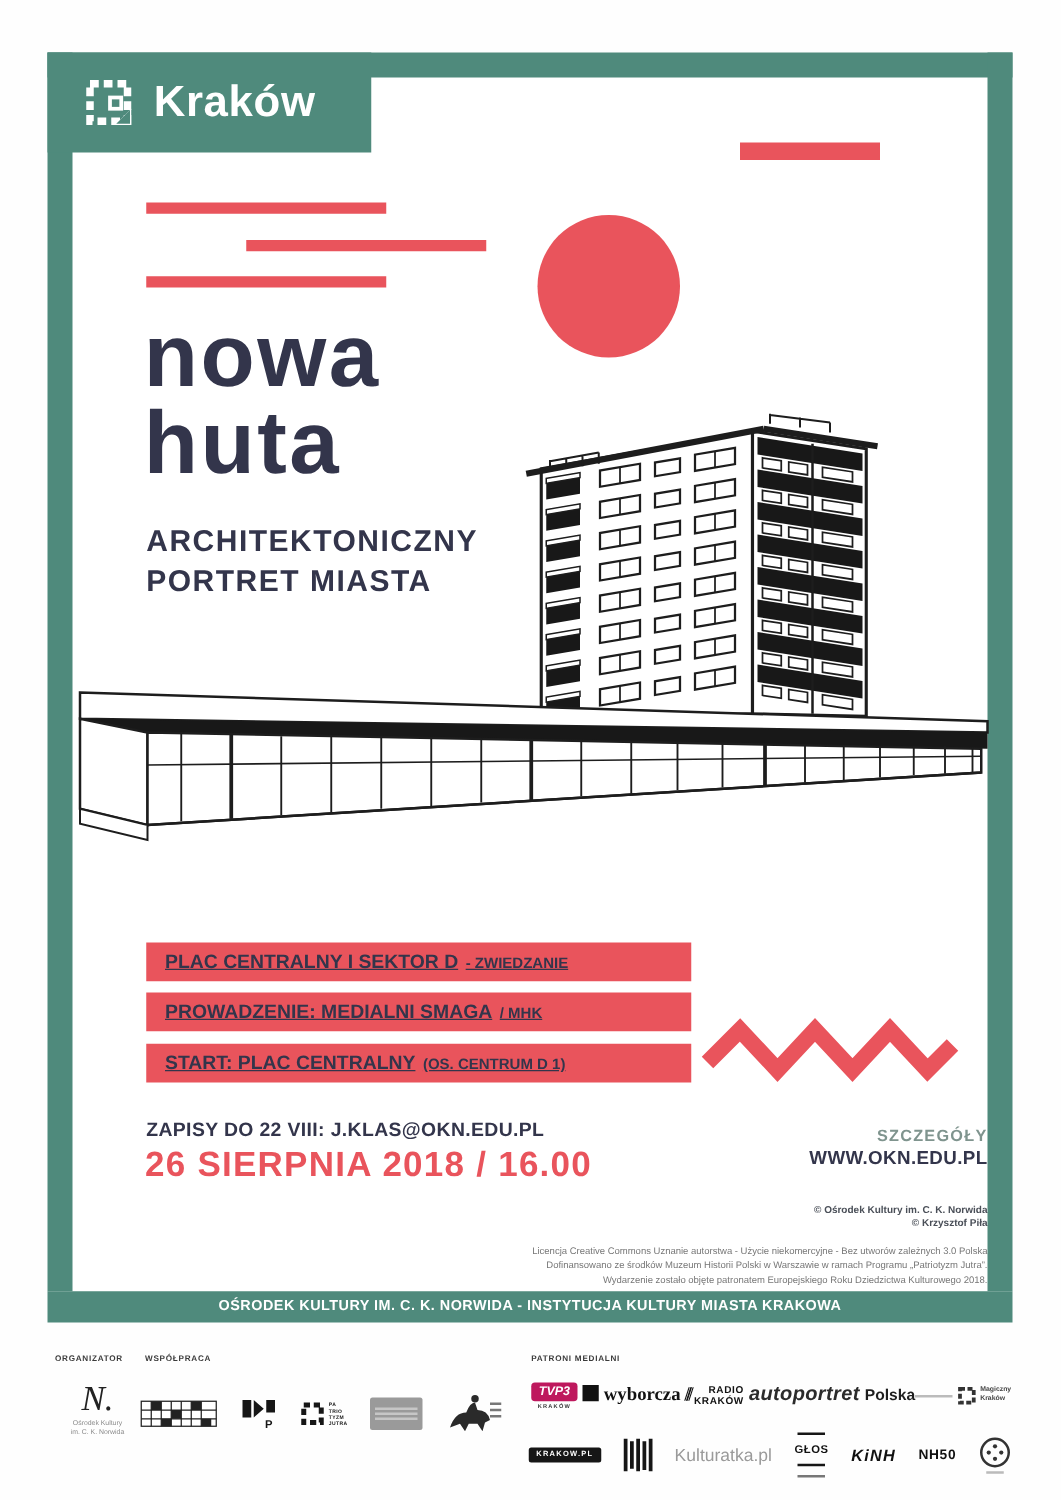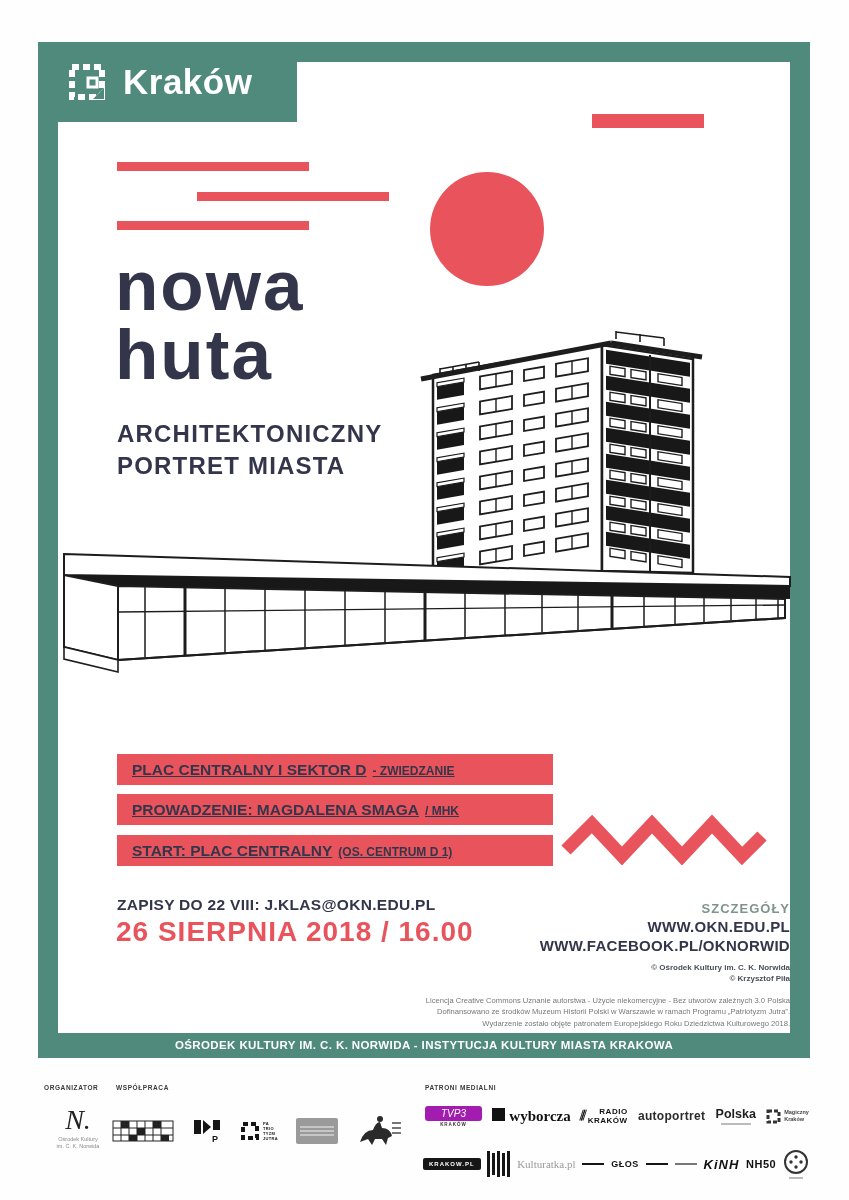--- a/index.html
+++ b/index.html
@@ -50,39 +50,39 @@
   .sec-label{position:absolute;color:#3a3a3a;font-size:6.5px;font-weight:bold;letter-spacing:.6px;}
   .lab-org{left:44px;top:1084px;} .lab-coop{left:116px;top:1084px;} .lab-media{left:425px;top:1084px;}
   .org-logo{position:absolute;left:46px;top:1106px;width:64px;text-align:center;}
   .org-logo .mark{font-family:"Liberation Serif",serif;font-style:italic;font-size:28px;color:#222;line-height:1;}
   .org-logo .cap{font-size:5.5px;color:#8a8a8a;line-height:1.3;margin-top:2px;}
   .coop-row{position:absolute;left:112px;top:1108px;width:290px;height:46px;display:flex;align-items:center;justify-content:space-between;}
   .media-row1{position:absolute;left:425px;top:1096px;width:384px;height:40px;display:flex;align-items:center;justify-content:space-between;}
   .media-row2{position:absolute;left:423px;top:1143px;width:386px;height:42px;display:flex;align-items:center;justify-content:space-between;}
   .logo{display:flex;align-items:flex-start;gap:4px;}
   .tvp{display:flex;flex-direction:column;align-items:center;}
-  .tvp .box{background:#a21caf;color:#fff;font-size:10px;font-weight:400;font-style:italic;border-radius:3px;padding:2px 16px;}
+  .tvp .box{background:#be185d;color:#fff;font-size:10px;font-weight:700;font-style:italic;border-radius:3px;padding:2px 6px;}
   .tvp .sub{font-size:4.5px;color:#333;letter-spacing:1px;margin-top:1px;font-weight:bold;}
   .wyb{font-family:"Liberation Serif",serif;font-weight:bold;font-size:15px;color:#111;}
   .wyb-sq{width:13px;height:13px;background:#111;display:inline-block;}
   .radio{display:flex;align-items:center;gap:3px;}
   .radio .marks{color:#111;font-weight:800;font-size:13px;transform:skewX(-18deg);}
   .radio .txt{font-size:8px;font-weight:700;color:#111;line-height:1.15;letter-spacing:.5px;text-align:right;}
-  .autoportret{font-size:12px;font-weight:800;color:#2b2b2b;letter-spacing:.3px;}
-  .polska{display:flex;flex-direction:column;align-items:center;}
+  .autoportret{font-size:16px;font-weight:800;color:#2b2b2b;letter-spacing:.3px;font-style:italic;}
+  .polska{display:flex;flex-direction:row;align-items:center;}
   .polska .txt{font-size:12.5px;font-weight:800;color:#1e1e1e;}
   .polska .bar{position:static;width:30px;height:2px;background:#bbb;padding:0;margin-top:2px;}
   .magic{display:flex;align-items:center;gap:3px;}
   .magic .txt{font-size:5.5px;font-weight:bold;color:#444;line-height:1.3;}
   .kpl{background:#161616;color:#fff;font-size:6px;font-weight:bold;letter-spacing:1px;border-radius:2px;padding:3px 6px;}
   .barcode{display:flex;gap:2px;align-items:center;height:26px;}
   .barcode i{display:block;width:3px;height:26px;background:#161616;}
   .barcode i:nth-child(2){height:22px;} .barcode i:nth-child(4){height:23px;}
-  .kulturatka{font-family:Liberation Serif, serif;font-size:11px;color:#9a9a9a;}
-  .glos{display:flex;flex-direction:row;align-items:center;gap:7px;}
+  .kulturatka{font-family:Liberation Sans, sans-serif;font-size:14px;color:#9a9a9a;}
+  .glos{display:flex;flex-direction:column;align-items:center;gap:7px;}
   .glos b{font-size:9px;font-weight:800;color:#111;letter-spacing:.5px;line-height:1;}
   .glos i{display:block;width:22px;height:2px;background:#161616;}
   .glos i.lt{height:2px;background:#777;}
   .kinh{font-size:13px;font-weight:800;color:#111;letter-spacing:1px;font-style:italic;}
   .nh50{font-size:11px;font-weight:800;color:#111;letter-spacing:.5px;}
   .dotcircle{display:flex;flex-direction:column;align-items:center;gap:2px;}
   .dotcircle .cap{width:14px;height:2px;background:#bbb;}
   .graybox{width:42px;height:26px;background:#9a9a9a;border-radius:2px;display:flex;flex-direction:column;justify-content:center;gap:2px;padding:0 4px;box-sizing:border-box;}
   .graybox i{display:block;height:2px;background:#c6c6c6;}
   .pj{display:flex;align-items:center;gap:3px;}
@@ -180,37 +180,36 @@
       <line x1="68" y1="287" x2="735" y2="280" stroke-width="1.3"></line>
       <line x1="68" y1="335" x2="735" y2="293" stroke-width="2"></line>
       <polygon points="14,322 68,335 68,347 14,334" fill="#ffffff" stroke-width="1.6"></polygon>
     </g>
   </svg>
 
   <div class="bar bar1">
     <span>PLAC CENTRALNY I SEKTOR D</span><span class="sub">- ZWIEDZANIE</span>
   </div>
   <div class="bar bar2">
-    <span>PROWADZENIE: MAGDALENA SMAGA</span><span class="sub">/ MHK</span>
+    <span>PROWADZENIE: MEDIALNI SMAGA</span><span class="sub">/ MHK</span>
   </div>
   <div class="bar bar3">
     <span>START: PLAC CENTRALNY</span><span class="sub">(OS. CENTRUM D 1)</span>
   </div>
 
   <svg class="zigzag" width="210" height="56" viewBox="0 0 210 56">
     <polyline points="6,38 32,12 62,44 92,12 122,44 152,12 182,44 202,24" fill="none" stroke="#e9545c" stroke-width="13"></polyline>
   </svg>
 
   <div class="signup">ZAPISY DO 22 VIII: J.KLAS@OKN.EDU.PL</div>
   <div class="datetime">26 SIERPNIA 2018 / 16.00</div>
 
   <div class="details">
     <div class="lbl">SZCZEGÓŁY</div>
     <div class="ln">WWW.OKN.EDU.PL</div>
-    <div class="ln">WWW.FACEBOOK.PL/OKNORWID</div>
   </div>
   <div class="credits">
     <div>© Ośrodek Kultury im. C. K. Norwida</div>
     <div>© Krzysztof Piła</div>
   </div>
   <div class="license">
     <div>Licencja Creative Commons Uznanie autorstwa - Użycie niekomercyjne - Bez utworów zależnych 3.0 Polska</div>
     <div>Dofinansowano ze środków Muzeum Historii Polski w Warszawie w ramach Programu „Patriotyzm Jutra”.</div>
     <div>Wydarzenie zostało objęte patronatem Europejskiego Roku Dziedzictwa Kulturowego 2018.</div>
   </div>

